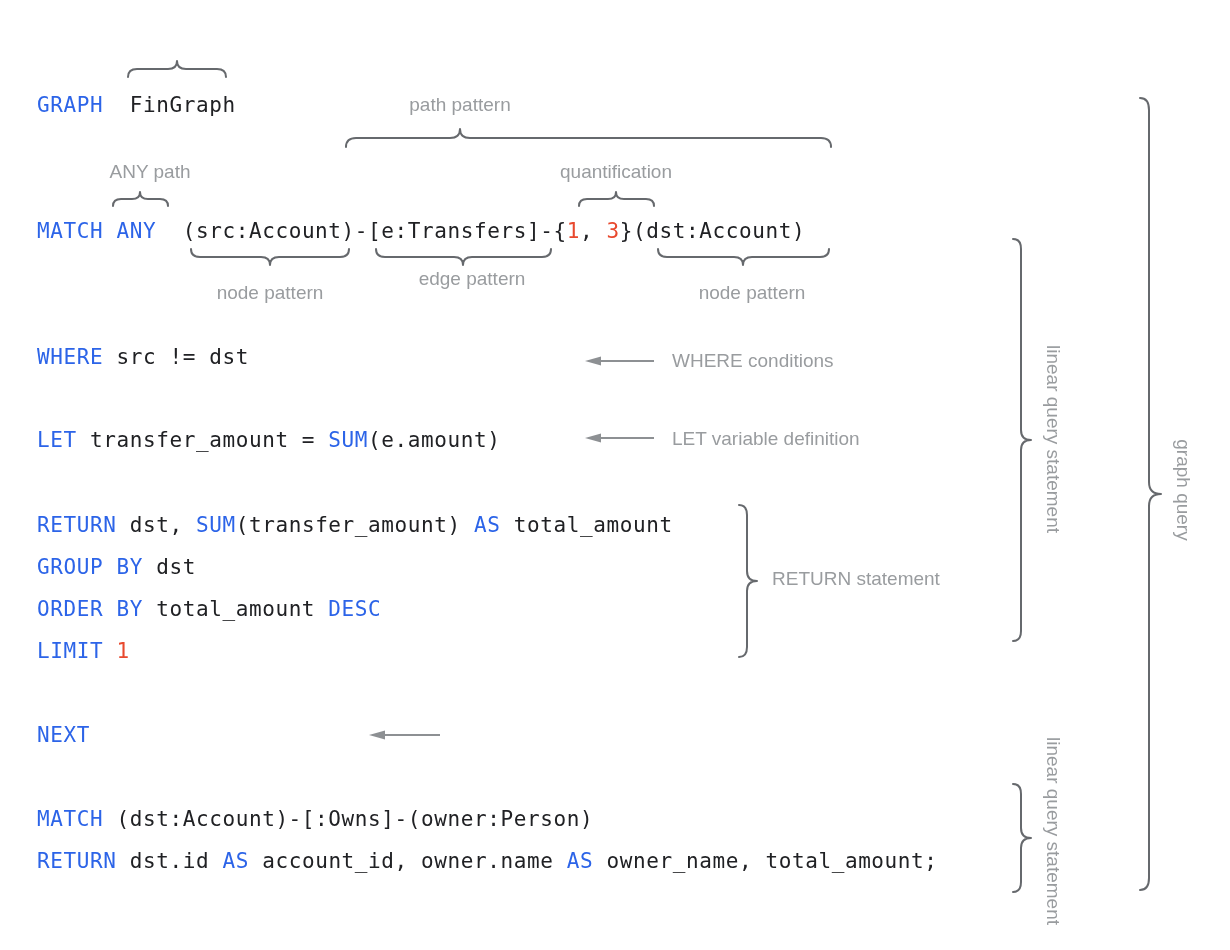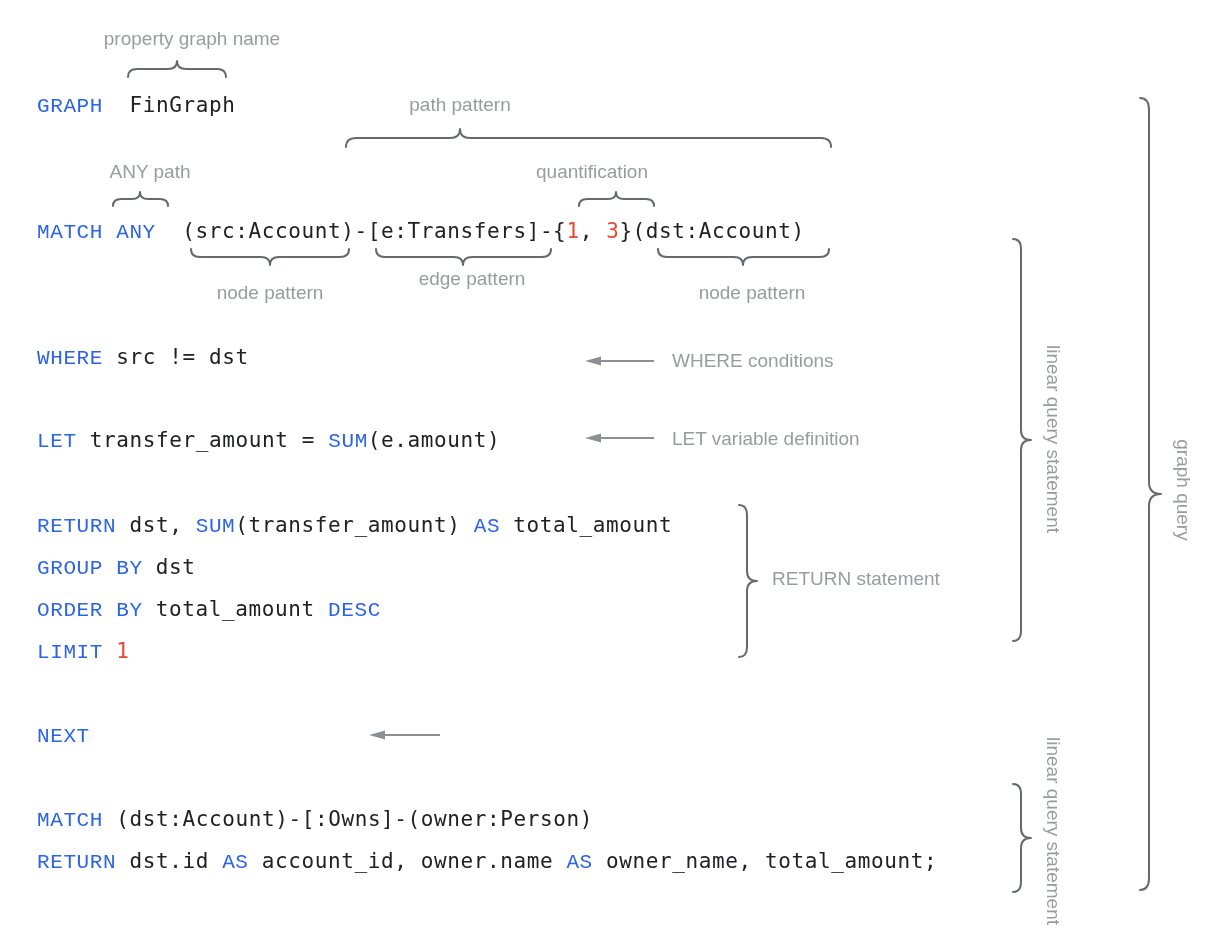--- a/index.html
+++ b/index.html
@@ -5,21 +5,21 @@
   html,body{margin:0;padding:0;background:#ffffff;}
   #canvas{
     position:relative;width:1230px;height:950px;background:var(--background,#fff);
     overflow:hidden;font-family:"Liberation Sans",sans-serif;
   }
   .code-line{
     position:absolute;left:37px;white-space:pre;
     font-family:"DejaVu Sans Mono",monospace;font-size:21px;line-height:26px;
     letter-spacing:0.6px;color:var(--code_text,#202124);
   }
-  .tk-kw{color:var(--keyword,#2c64e8);font-family:Liberation Mono, monospace;}
+  .tk-kw{color:var(--keyword,#2c64e8);}
   .tk-pl{color:var(--code_text,#202124);margin-top:21px;}
   .tk-num{color:var(--literal,#e8492e);}
   .lbl{
     position:absolute;font-size:19px;color:var(--annotation_text,#999c9f);
     white-space:nowrap;
   }
   .lbl.centered{text-align:center;}
   .vlabel{
     position:absolute;width:300px;text-align:center;
     font-size:19px;color:var(--annotation_text,#999c9f);
@@ -41,24 +41,23 @@
   <div class="code-line" style="top:427px"><span class="tk-kw">LET</span><span class="tk-pl"> transfer_amount = </span><span class="tk-kw">SUM</span><span class="tk-pl">(e.amount)</span></div>
   <div class="code-line" style="top:344px"><span class="tk-kw">WHERE</span><span class="tk-pl"> src != dst</span></div>
   <div class="code-line" style="top:512px"><span class="tk-kw">RETURN</span><span class="tk-pl"> dst, </span><span class="tk-kw">SUM</span><span class="tk-pl">(transfer_amount) </span><span class="tk-kw">AS</span><span class="tk-pl"> total_amount</span></div>
   <div class="code-line" style="top:554px"><span class="tk-kw">GROUP BY</span><span class="tk-pl"> dst</span></div>
   <div class="code-line" style="top:596px"><span class="tk-kw">ORDER BY</span><span class="tk-pl"> total_amount </span><span class="tk-kw">DESC</span></div>
   <div class="code-line" style="top:638px"><span class="tk-kw">LIMIT</span><span class="tk-pl"> </span><span class="tk-num">1</span></div>
   <div class="code-line" style="top:722px"><span class="tk-kw">NEXT</span></div>
   <div class="code-line" style="top:848px"><span class="tk-kw">RETURN</span><span class="tk-pl"> dst.id </span><span class="tk-kw">AS</span><span class="tk-pl"> account_id, owner.name </span><span class="tk-kw">AS</span><span class="tk-pl"> owner_name, total_amount;</span></div>
   <div class="code-line" style="top:806px"><span class="tk-kw">MATCH</span><span class="tk-pl"> (dst:Account)-[:Owns]-(owner:Person)</span></div>
 
-  <div class="lbl centered" style="left:82px;top:28px;width:220px">property graph name</div>
   <div class="lbl centered" style="left:360px;top:94px;width:200px">path pattern</div>
   <div class="lbl centered" style="left:90px;top:161px;width:120px">ANY path</div>
-  <div class="lbl centered" style="left:512px;top:161px;width:160px">quantification</div>
+  <div class="lbl centered" style="left:536px;top:161px;width:160px">quantification</div>
   <div class="lbl centered" style="left:190px;top:282px;width:160px">node pattern</div>
   <div class="lbl centered" style="left:392px;top:268px;width:160px">edge pattern</div>
   <div class="lbl centered" style="left:672px;top:282px;width:160px">node pattern</div>
   <div class="lbl" style="left:672px;top:350px">WHERE conditions</div>
   <div class="lbl" style="left:672px;top:428px">LET variable definition</div>
   <div class="lbl" style="left:772px;top:568px">RETURN statement</div>
 
   <div class="vlabel" style="left:903px;top:428px">linear query statement</div>
   <div class="vlabel" style="left:903px;top:820px">linear query statement</div>
   <div class="vlabel" style="left:1033px;top:479px">graph query</div>

